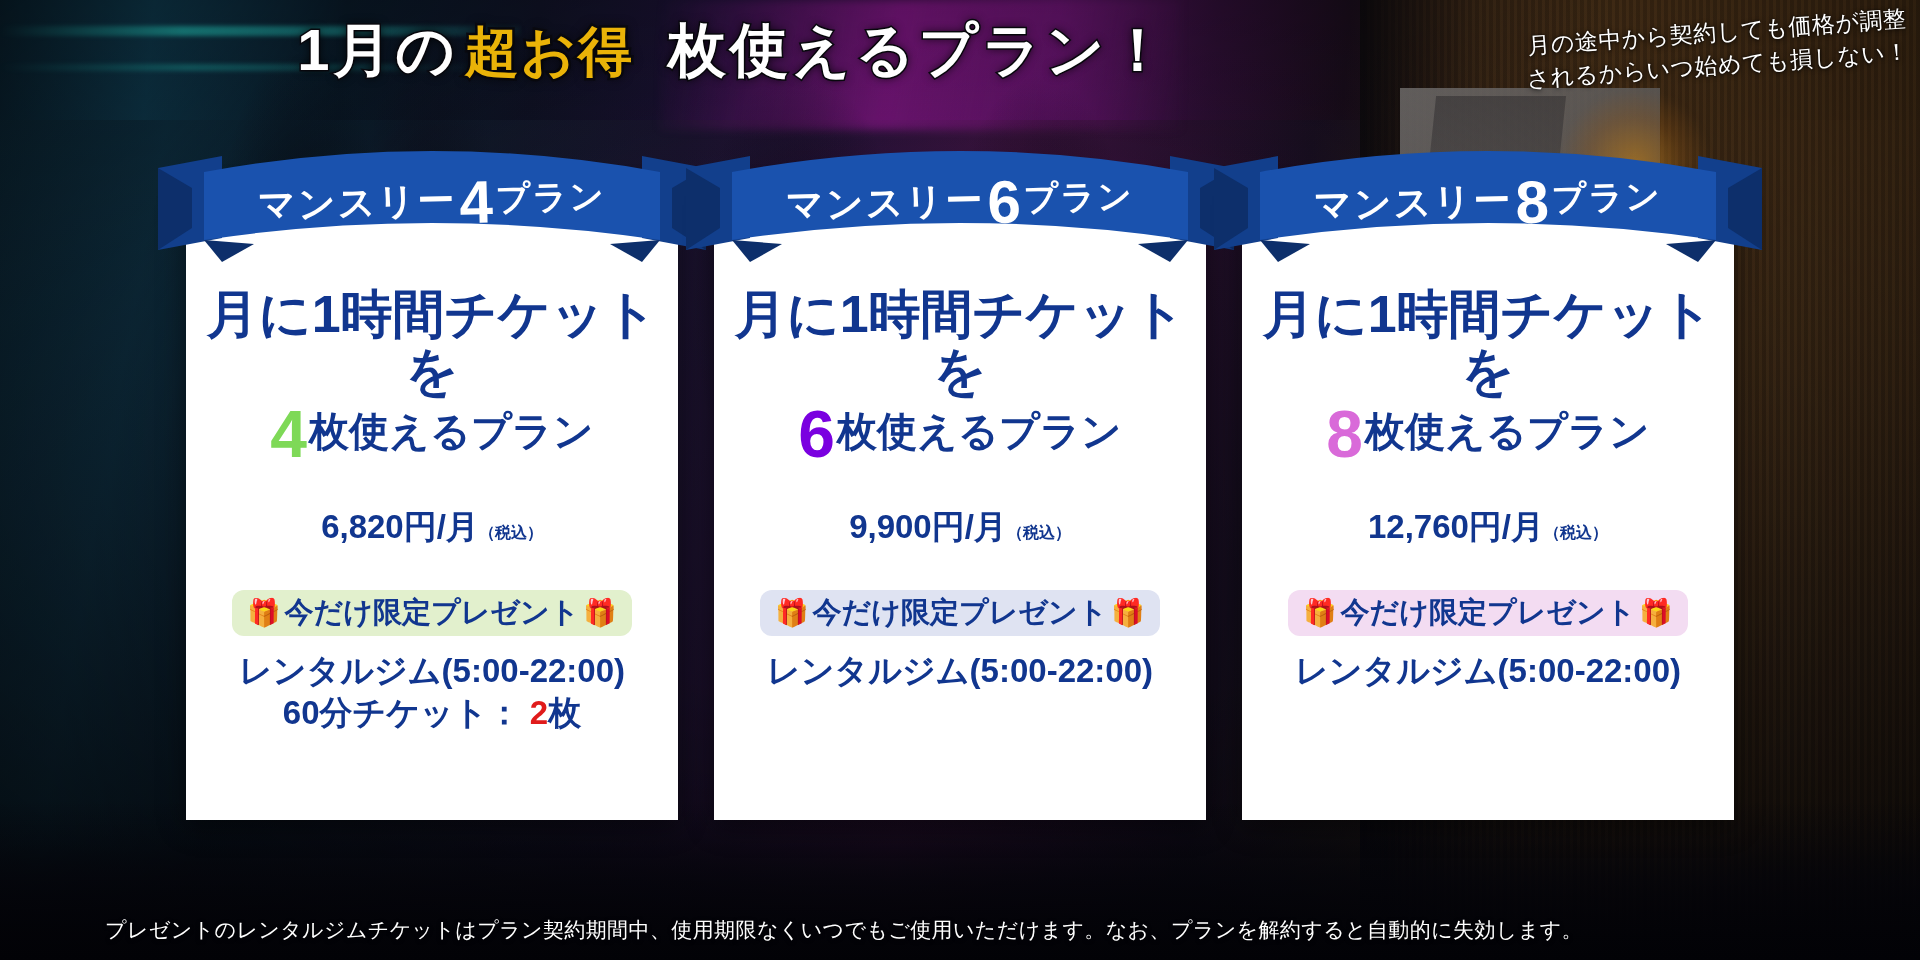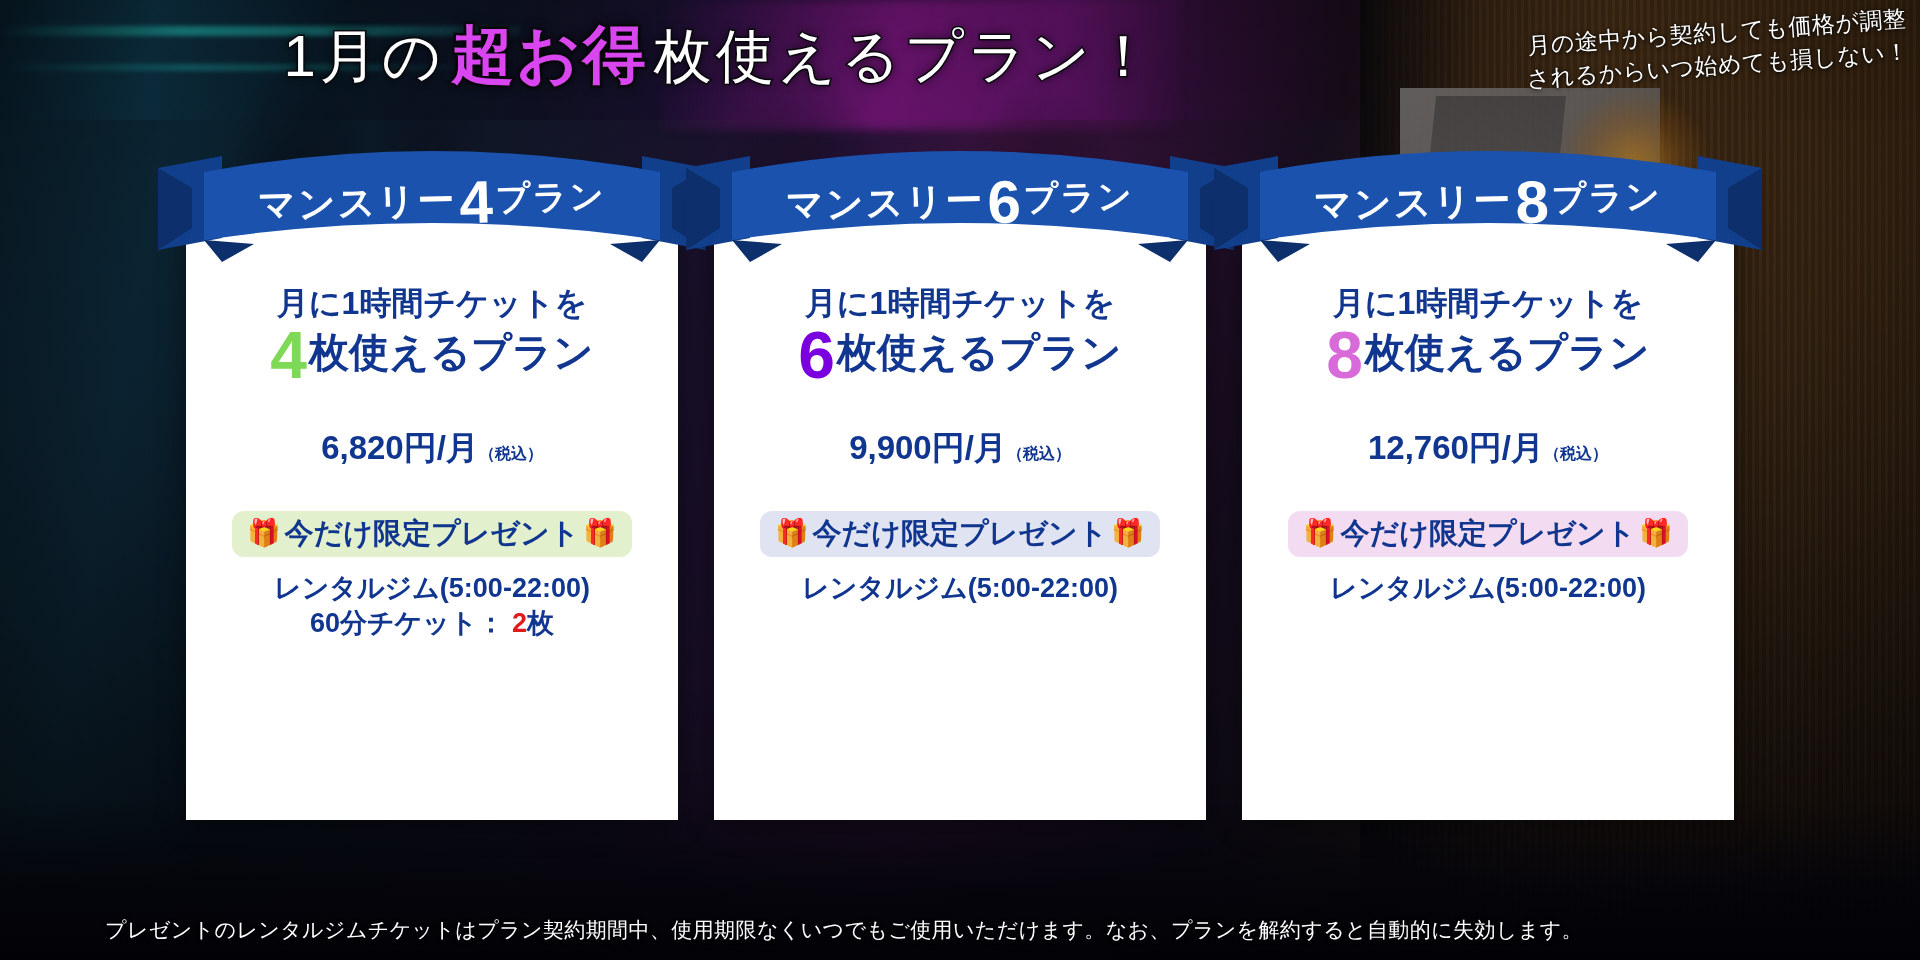--- a/index.html
+++ b/index.html
@@ -91,27 +91,28 @@
   }
 
   
   .headline {
     position:absolute; top:12px; left:0; width:1440px;
     text-align:center; z-index:6;
     white-space:nowrap;
   }
   .headline span { display:inline-block; vertical-align:baseline; }
   .hl-a, .hl-c {
-    font-size:58px; font-weight:400; color:#ffffff; letter-spacing:4px;
+    font-size:58px; font-weight:700; color:#ffffff; letter-spacing:4px;
     -webkit-text-stroke:3px #0b0b12;
     paint-order:stroke fill;
     text-shadow:0 0 10px rgba(0,0,0,0.9);
+    margin-left:28px;
   }
   .hl-b {
-    font-size:63px; font-weight:900; color:#d946ef; letter-spacing:2px;
+    font-size:54px; font-weight:900; color:#eab308; letter-spacing:2px;
     -webkit-text-stroke:5px #0b0b12;
     paint-order:stroke fill;
     margin:0 6px;
     text-shadow:0 0 12px rgba(0,0,0,0.95);
   }
 
   
   .corner-note {
     position:absolute; top:16px; right:12px; z-index:7;
     transform:rotate(-4.2deg);
@@ -152,21 +153,21 @@
     font-size:37px; font-weight:700; color:#ffffff; letter-spacing:2px;
   }
   .ribbon-text .rt-num {
     font-size:60px; font-weight:900; color:#ffffff; margin:0 3px;
     line-height:1; position:relative; top:3px;
   }
   .ribbon-text .rt-c { font-size:34px; }
 
   
   .card-h1 {
-    font-size:32px; font-weight:800; color:#11368f;
+    font-size:52px; font-weight:800; color:#11368f;
     letter-spacing:0px; line-height:1.1;
   }
   .card-h2 {
     margin-top:4px;
     font-size:40px; font-weight:800; color:#11368f;
     letter-spacing:0px; line-height:1.1;
     display:flex; align-items:center; justify-content:center;
   }
   .big-num {
     font-size:66px; font-weight:900; line-height:0.8;
@@ -184,21 +185,21 @@
     margin:40px auto 0;
     width:400px; height:46px;
     border-radius:12px;
     display:flex; align-items:center; justify-content:center; gap:4px;
     font-size:29px; font-weight:700; color:#11368f;
   }
   .gift-ico { font-size:27px; line-height:1; }
 
   .detail {
     margin-top:14px;
-    font-size:27px; font-weight:700; color:#11368f; line-height:1.28;
+    font-size:33px; font-weight:700; color:#11368f; line-height:1.28;
   }
   .detail .cnt { color:#e01b1b; font-weight:800; }
 
   
   .footer-note {
     position:absolute; left:0; bottom:16px; width:1688px;
     text-align:center; z-index:7;
     color:#ffffff; font-size:21px; font-weight:500; letter-spacing:0.4px;
     text-shadow:0 1px 4px rgba(0,0,0,0.95);
   }

